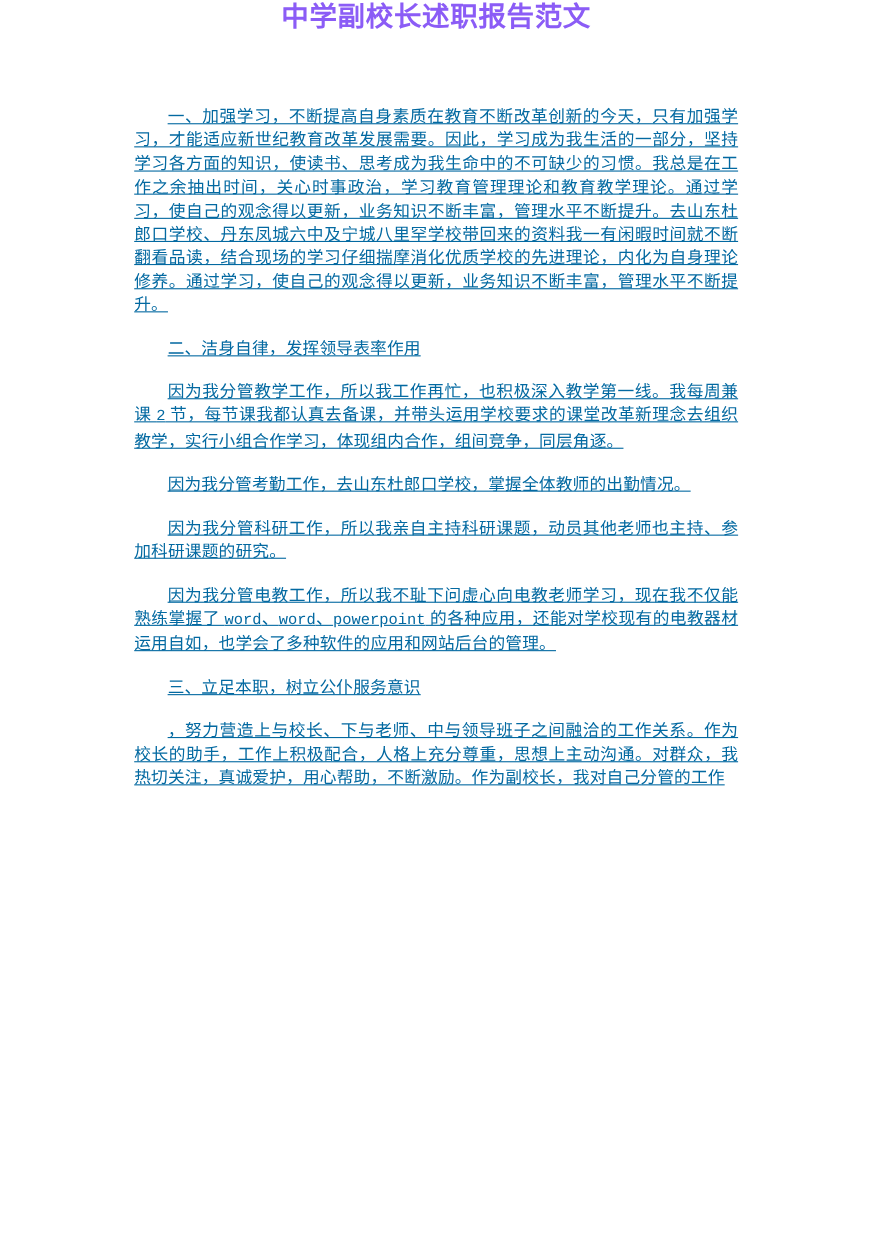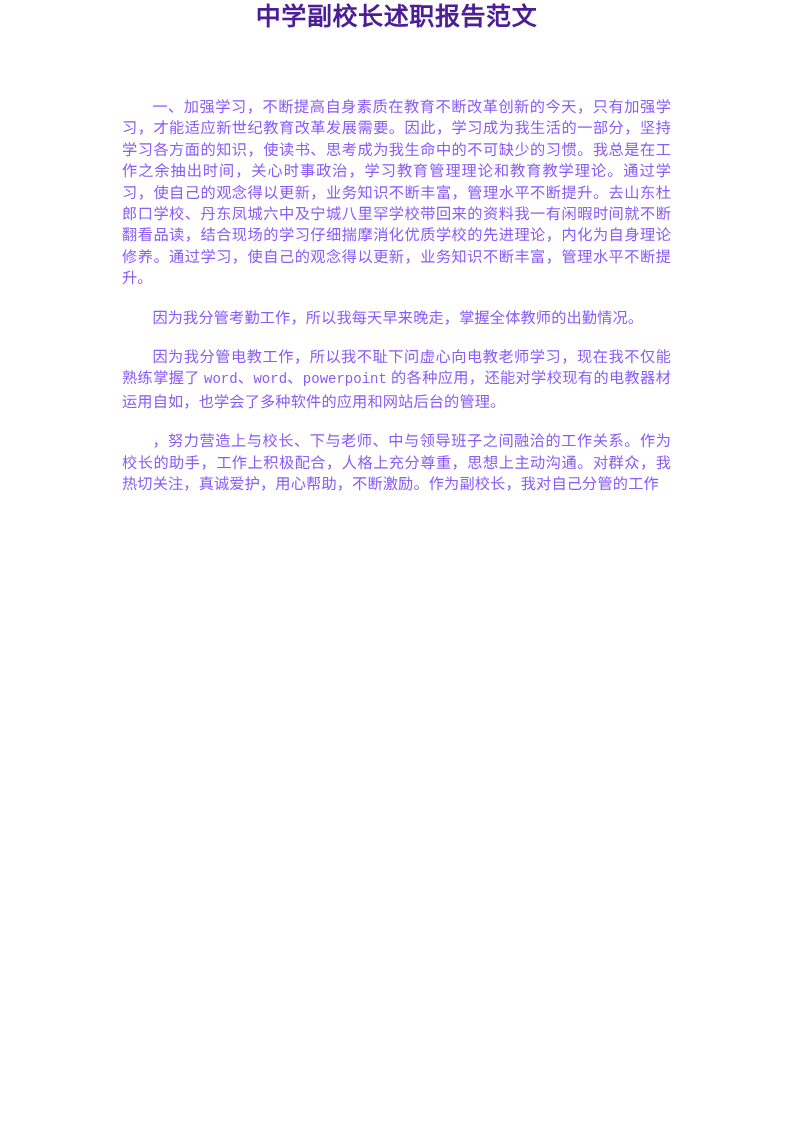--- a/index.html
+++ b/index.html
@@ -23,43 +23,44 @@
     position: absolute;
     left: 122px;
     top: 96px;
     width: 549px;
   }
 
   .doc-title {
     font-family: "Liberation Serif", "DejaVu Serif", serif;
     font-size: 25px;
     font-weight: bold;
-    color: #4c1d95;
+    color: #8b5cf6;
     text-align: center;
     line-height: 34px;
     letter-spacing: 0.6px;
     margin: 0 0 0 0;
     padding: 0;
   }
 
   .title-spacer {
     height: 61px;
   }
 
   .para {
     font-family: "Liberation Serif", "DejaVu Serif", serif;
     font-size: 15.2px;
     line-height: 21.4px;
-    color: #8b5cf6;
+    color: #0369a1;
     text-align: justify;
     text-justify: inter-ideograph;
     margin: 0 0 18px 0;
     padding: 0;
     letter-spacing: 0.15px;
     word-break: break-all;
+    text-decoration: underline;
   }
 
   .para:last-child {
     margin-bottom: 4px;
   }
 
   .para.indent {
     text-indent: 2em;
   }
 
@@ -78,18 +79,22 @@
 
 <div class="page">
 
   <h1 class="doc-title">中学副校长述职报告范文</h1>
 
   <div class="title-spacer"></div>
 
   <div class="doc-body">
 
   <p class="para indent">一、加强学习，不断提高自身素质在教育不断改革创新的今天，只有加强学习，才能适应新世纪教育改革发展需要。因此，学习成为我生活的一部分，坚持学习各方面的知识，使读书、思考成为我生命中的不可缺少的习惯。我总是在工作之余抽出时间，关心时事政治，学习教育管理理论和教育教学理论。通过学习，使自己的观念得以更新，业务知识不断丰富，管理水平不断提升。去山东杜郎口学校、丹东凤城六中及宁城八里罕学校带回来的资料我一有闲暇时间就不断翻看品读，结合现场的学习仔细揣摩消化优质学校的先进理论，内化为自身理论修养。通过学习，使自己的观念得以更新，业务知识不断丰富，管理水平不断提升。</p>
-      <p class="para indent">因为我分管考勤工作，所以我每天早来晚走，掌握全体教师的出勤情况。</p>
+      <p class="para indent heading">二、洁身自律，发挥领导表率作用</p>
+      <p class="para indent">因为我分管教学工作，所以我工作再忙，也积极深入教学第一线。我每周兼课 <span class="latin">2</span> 节，每节课我都认真去备课，并带头运用学校要求的课堂改革新理念去组织教学，实行小组合作学习，体现组内合作，组间竞争，同层角逐。</p>
+      <p class="para indent">因为我分管考勤工作，去山东杜郎口学校，掌握全体教师的出勤情况。</p>
+      <p class="para indent">因为我分管科研工作，所以我亲自主持科研课题，动员其他老师也主持、参加科研课题的研究。</p>
       <p class="para indent">因为我分管电教工作，所以我不耻下问虚心向电教老师学习，现在我不仅能熟练掌握了 <span class="latin">word</span>、<span class="latin">word</span>、<span class="latin">powerpoint</span> 的各种应用，还能对学校现有的电教器材运用自如，也学会了多种软件的应用和网站后台的管理。</p>
+      <p class="para indent heading">三、立足本职，树立公仆服务意识</p>
       <p class="para indent">，努力营造上与校长、下与老师、中与领导班子之间融洽的工作关系。作为校长的助手，工作上积极配合，人格上充分尊重，思想上主动沟通。对群众，我热切关注，真诚爱护，用心帮助，不断激励。作为副校长，我对自己分管的工作</p>
     </div>
 
 </div>
 
 </body></html>

